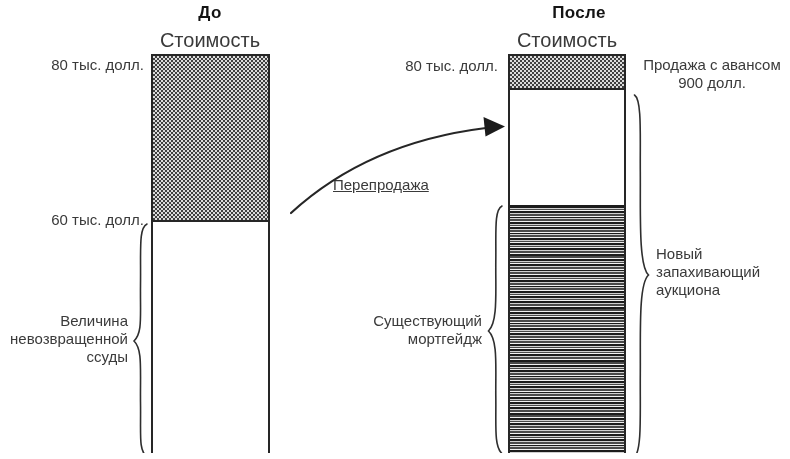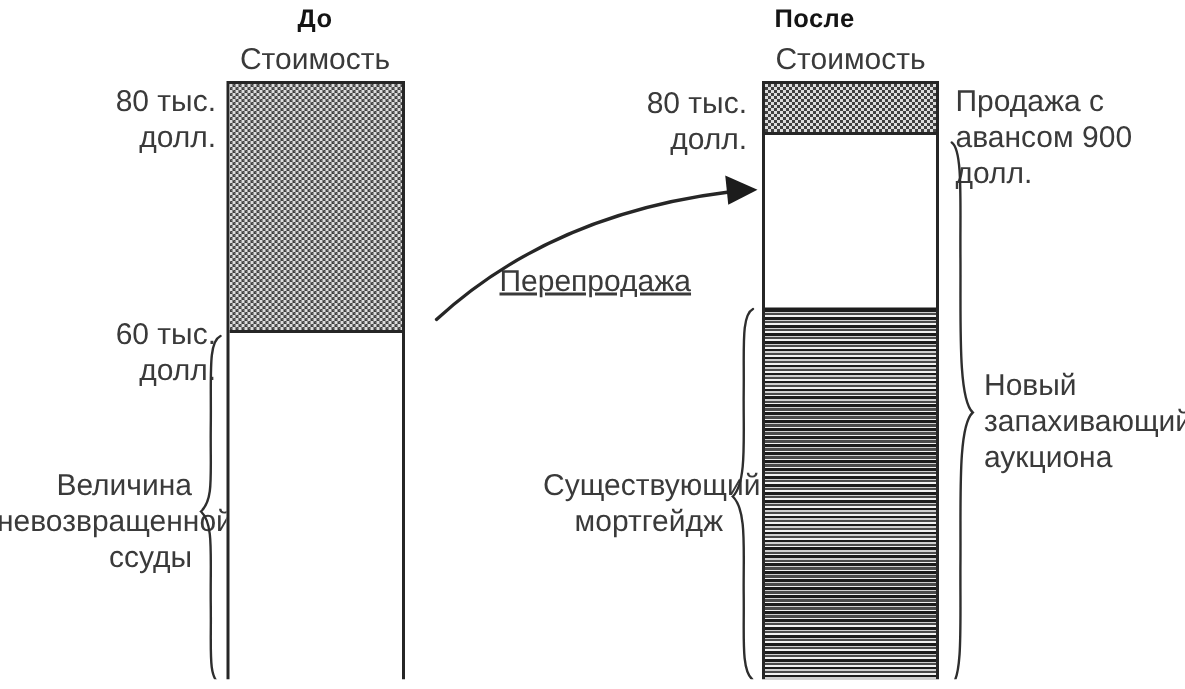--- a/index.html
+++ b/index.html
@@ -1,20 +1,20 @@
 <!DOCTYPE html>
 <html><head>
 <meta charset="utf-8">
 <style>
   html,body{margin:0;padding:0;background:#fff;}
   .stage{
     position:relative;width:790px;height:453px;background:#fff;overflow:hidden;
     font-family:"Liberation Sans","DejaVu Sans",sans-serif;color:#3a3a3a;border-radius:28px;
   }
-  .lbl{position:absolute;font-size:20px;line-height:1.2;color:#3a3a3a;}
+  .lbl{position:absolute;font-size:15px;line-height:1.2;color:#3a3a3a;}
   .lbl.right{text-align:right;}
   .lbl.nowrap{white-space:nowrap;text-decoration:underline;}
   .title{position:absolute;font-size:17px;font-weight:bold;color:#141414;text-align:center;letter-spacing:.3px;}
   .axis{position:absolute;font-size:20px;color:#3a3a3a;text-align:center;}
   .bar{position:absolute;border:2px solid #262626;box-sizing:border-box;background:#fff;display:flex;flex-direction:column;}
   .seg{box-sizing:border-box;}
   .crosshatch{
     background-color:#dcdcdc;
     background-image:
       linear-gradient(45deg,#404040 25%,transparent 25%,transparent 75%,#404040 75%),
@@ -44,25 +44,25 @@
   <div class="lbl right" style="left:28px;top:56px;width:116px;">80 тыс. долл.</div>
   <div class="lbl right" style="left:28px;top:211px;width:116px;text-align:right;">60 тыс. долл.</div>
   <div class="lbl right" style="left:-2px;top:312px;width:130px;">Величина невозвращенной ссуды</div>
 
   <div class="bar" style="left:151px;top:54px;width:119px;height:402px;">
     <div class="seg crosshatch" style="height:166px;border-bottom:2px solid #262626;"></div>
   </div>
 
   <div class="lbl nowrap" style="left:333px;top:176px;">Перепродажа</div>
 
-  <div class="title" style="left:474px;top:3px;width:138px;">После</div>
+  <div class="title" style="left:510px;top:3px;width:138px;">После</div>
   <div class="axis" style="left:498px;top:29px;width:138px;">Стоимость</div>
 
   <div class="lbl right" style="left:384px;top:57px;width:114px;">80 тыс. долл.</div>
-  <div class="lbl" style="left:637px;top:56px;width:150px;">Продажа с авансом 900 долл.</div>
+  <div class="lbl" style="left:637px;top:56px;width:150px;text-align:center;">Продажа с авансом 900 долл.</div>
   <div class="lbl right" style="left:362px;top:312px;width:120px;">Существующий мортгейдж</div>
   <div class="lbl" style="left:656px;top:245px;width:116px;">Новый запахивающий аукциона</div>
 
   <div class="bar" style="left:508px;top:54px;width:118px;height:403px;">
     <div class="seg crosshatch" style="height:34px;border-bottom:2px solid #262626;"></div>
     <div class="seg" style="height:115px;background:#fff;"></div>
     <div class="seg stripes" style="flex:1;border-top:1.5px solid #1c1c1c;"></div>
   </div>
 
   <svg class="overlay" width="790" height="459" viewBox="0 0 790 459">

